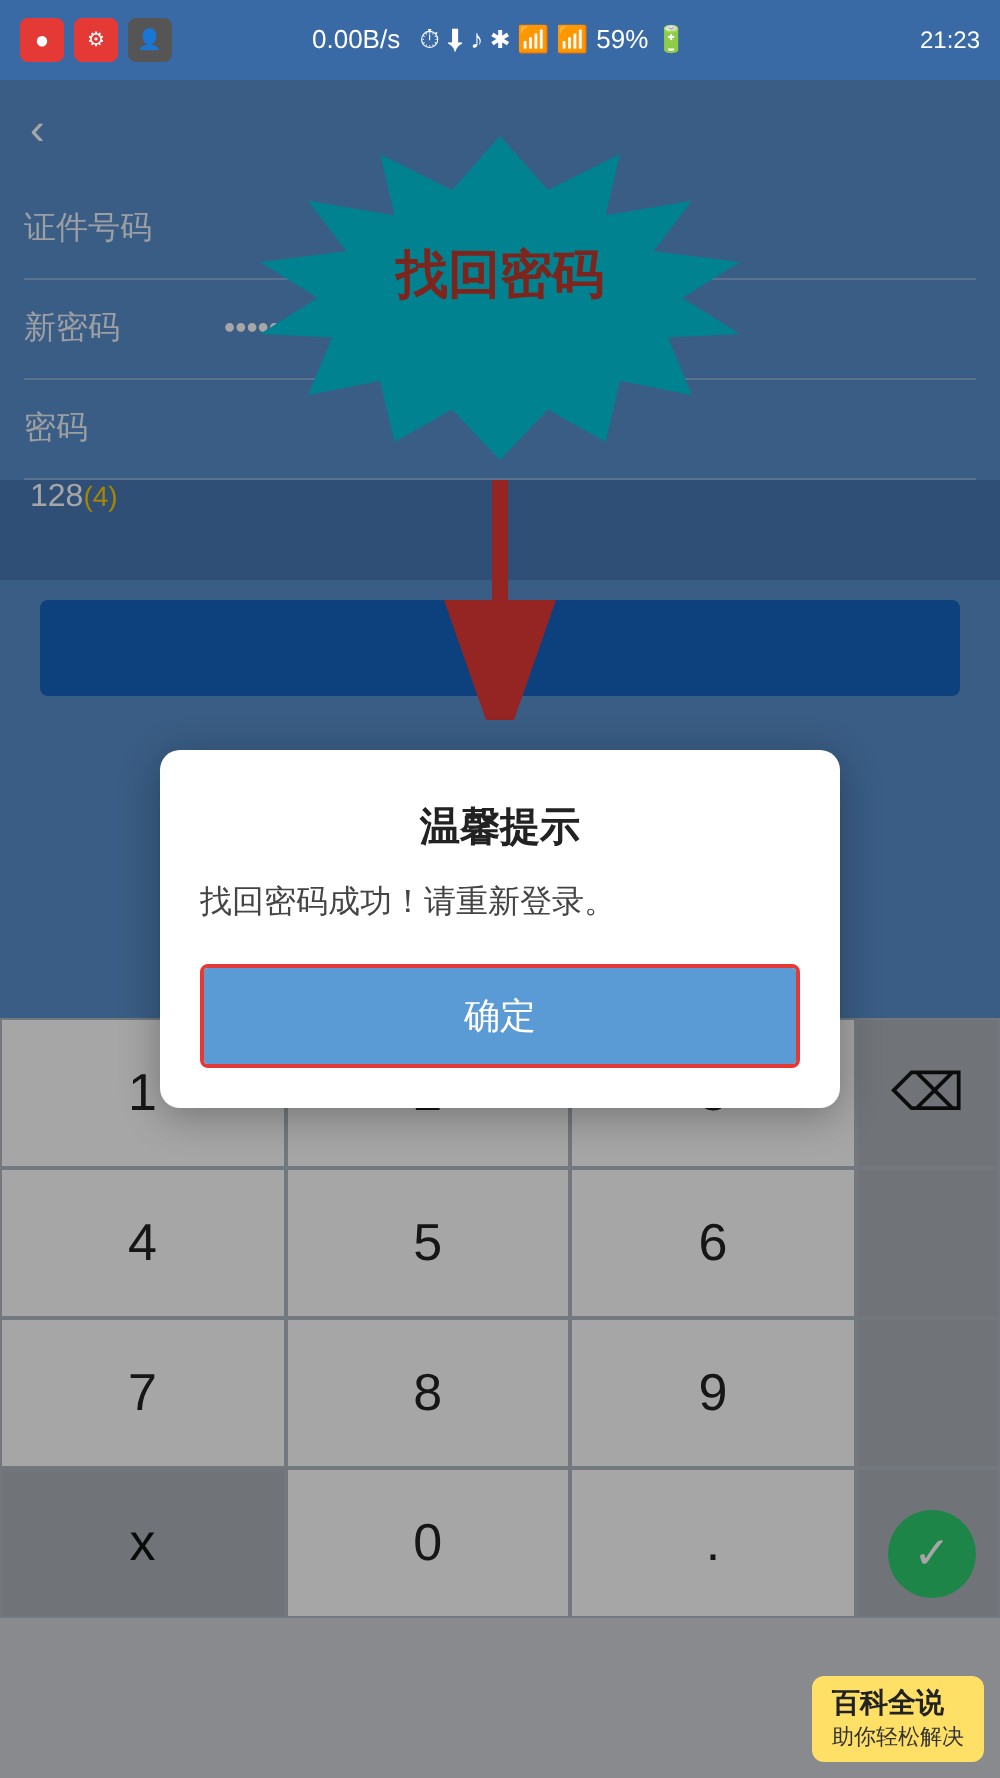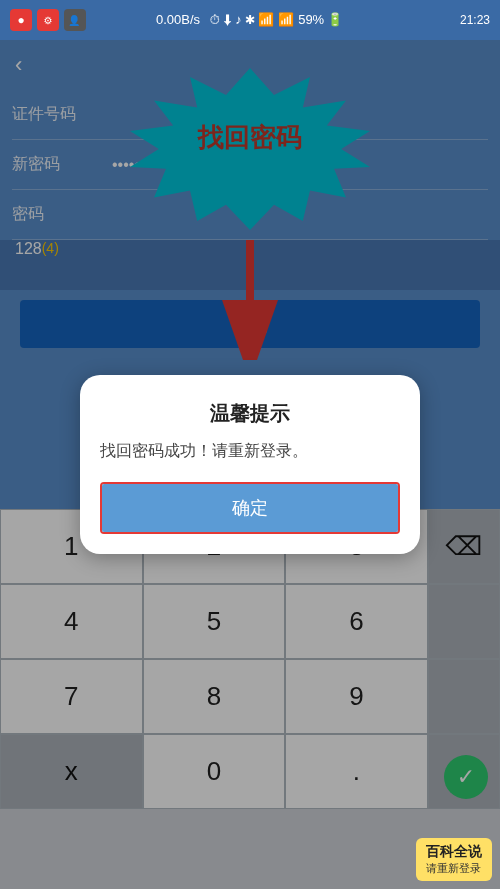--- a/index.html
+++ b/index.html
@@ -201,21 +201,21 @@
       position: absolute;
       top: 0; left: 0; right: 0; bottom: 0;
       background: rgba(0,0,0,0.35);
       z-index: 30;
       display: flex;
       align-items: center;
       justify-content: center;
     }
     .dialog {
       background: white;
-      border-radius: 20px;
+      border-radius: 10px;
       width: 340px;
       padding: 25px 20px 20px;
       box-shadow: 0 4px 20px rgba(0,0,0,0.3);
       position: relative;
     }
     .dialog-title {
       text-align: center;
       font-size: 20px;
       font-weight: bold;
       color: #222;
@@ -377,16 +377,16 @@
       <div class="dialog-btn-wrap">
         <button class="dialog-btn">确定</button>
       </div>
     </div>
   </div>
 
   <div class="float-check">✓</div>
 
   <div class="watermark">
     <div class="watermark-title">百科全说</div>
-    <div class="watermark-sub">请重新登录</div>
+    <div class="watermark-sub">助你轻松解决</div>
   </div>
 
 </div>
 
 </body></html>

